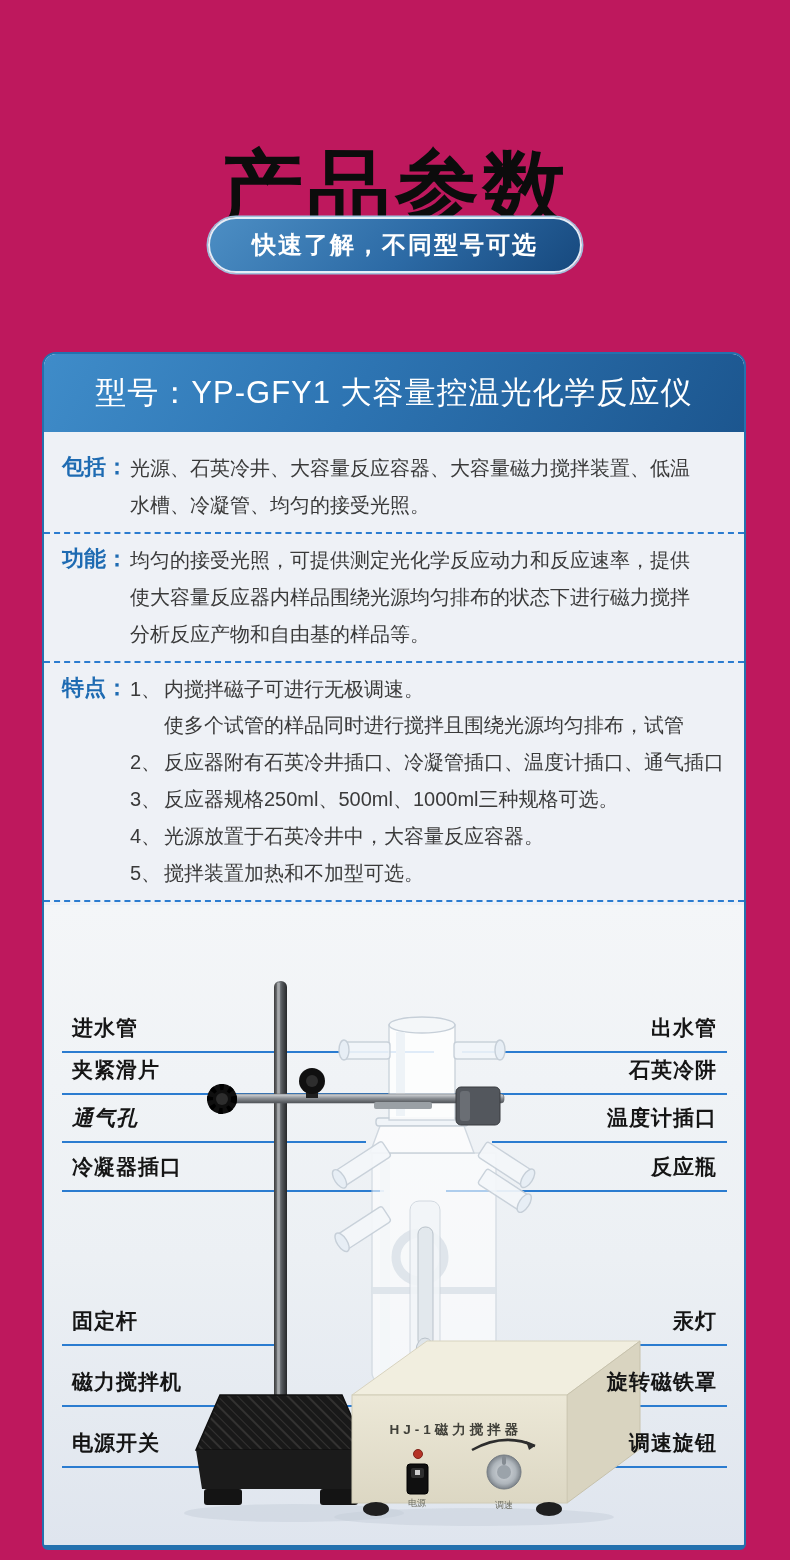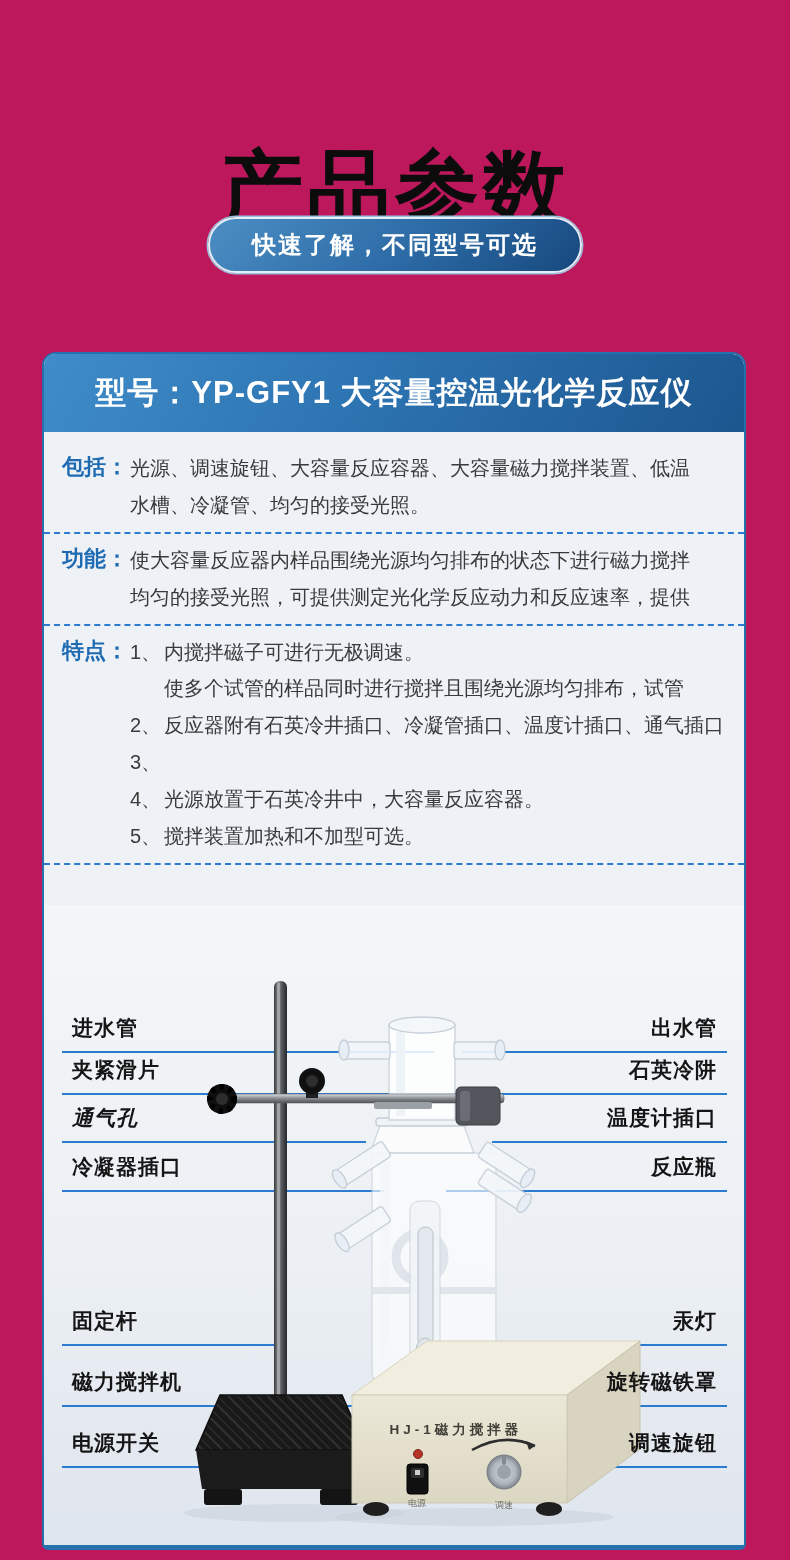--- a/index.html
+++ b/index.html
@@ -17,21 +17,21 @@
   .pill span{font-family:"Liberation Serif","DejaVu Serif",serif;font-weight:700;
         font-size:24px;color:#ffffff;letter-spacing:2px;white-space:nowrap;}
 
   
   .panel{position:absolute;left:42px;top:352px;width:704px;height:1198px;box-sizing:border-box;
          border:2px solid var(--accent,#2471ae);border-bottom-width:5px;
          border-radius:14px 14px 6px 6px;background:#eef1f6;overflow:hidden;}
   .panel-header{height:78px;display:flex;align-items:center;justify-content:center;
          background:linear-gradient(120deg,var(--header-grad-a,#3f8cc9) 0%,#2d74b2 45%,var(--header-grad-b,#1c568f) 100%);
          border-radius:11px 11px 0 0;}
-  .panel-header span{color:#ffffff;font-size:31px;font-weight:700;letter-spacing:1px;white-space:nowrap;}
+  .panel-header span{color:#ffffff;font-size:31px;font-weight:400;letter-spacing:1px;white-space:nowrap;}
 
   .spec{height:473px;box-sizing:border-box;padding-top:18px;overflow:hidden;background:#eef1f6;}
   .spec-row{display:flex;padding-left:18px;padding-right:8px;}
   .spec-label{flex:none;width:68px;font-size:22px;font-weight:700;color:var(--label-blue,#1e6bb2);line-height:37px;white-space:nowrap;font-family:Liberation Mono, monospace;}
   .spec-body{flex:1;font-size:20px;color:var(--body-text,#3a3a3a);line-height:37px;}
   .spec-line{white-space:nowrap;}
   .dashed{border-top:2px dashed var(--line-blue,#2b7cd0);margin:8px 0;height:0;}
   .feat{display:flex;margin-bottom:1px;}
   .feat-num{flex:none;width:34px;font-size:20px;color:var(--body-text,#3a3a3a);line-height:36px;}
   .feat-lines{font-size:20px;color:var(--body-text,#3a3a3a);line-height:36px;}
@@ -61,32 +61,33 @@
 
     <header class="panel-header">
       <span>型号：YP-GFY1 大容量控温光化学反应仪</span>
     </header>
 
     <div class="spec">
 
       <div class="spec-row">
         <div class="spec-label">包括：</div>
         <div class="spec-body">
-          <div class="spec-line">光源、调速旋钮、大容量反应容器、大容量磁力搅拌装置、低温</div>
+          <div class="spec-line">光源、石英冷井、大容量反应容器、大容量磁力搅拌装置、低温</div>
           <div class="spec-line">水槽、冷凝管、均匀的接受光照。</div>
         </div>
       </div>
 
       <div class="dashed"></div>
 
       <div class="spec-row">
         <div class="spec-label">功能：</div>
         <div class="spec-body">
+          <div class="spec-line">均匀的接受光照，可提供测定光化学反应动力和反应速率，提供</div>
           <div class="spec-line">使大容量反应器内样品围绕光源均匀排布的状态下进行磁力搅拌</div>
-          <div class="spec-line">均匀的接受光照，可提供测定光化学反应动力和反应速率，提供</div>
+          <div class="spec-line">分析反应产物和自由基的样品等。</div>
         </div>
       </div>
 
       <div class="dashed"></div>
 
       <div class="spec-row">
         <div class="spec-label">特点：</div>
         <div class="spec-body">
           <div class="feat">
             <span class="feat-num">1、</span>
@@ -96,20 +97,23 @@
             </span>
           </div>
           <div class="feat">
             <span class="feat-num">2、</span>
             <span class="feat-lines">
               <div class="spec-line">反应器附有石英冷井插口、冷凝管插口、温度计插口、通气插口</div>
             </span>
           </div>
           <div class="feat">
             <span class="feat-num">3、</span>
+            <span class="feat-lines">
+              <div class="spec-line">反应器规格250ml、500ml、1000ml三种规格可选。</div>
+            </span>
           </div>
           <div class="feat">
             <span class="feat-num">4、</span>
             <span class="feat-lines">
               <div class="spec-line">光源放置于石英冷井中，大容量反应容器。</div>
             </span>
           </div>
           <div class="feat">
             <span class="feat-num">5、</span>
             <span class="feat-lines">

